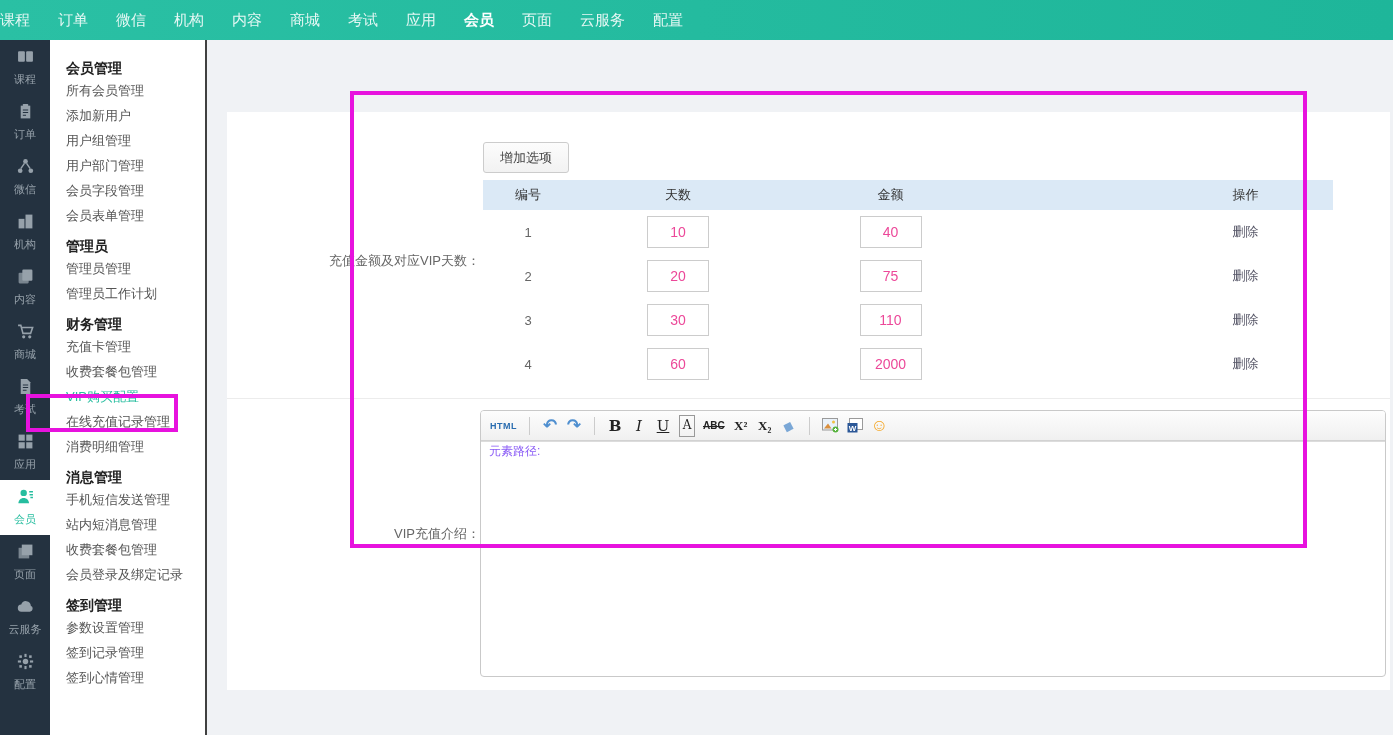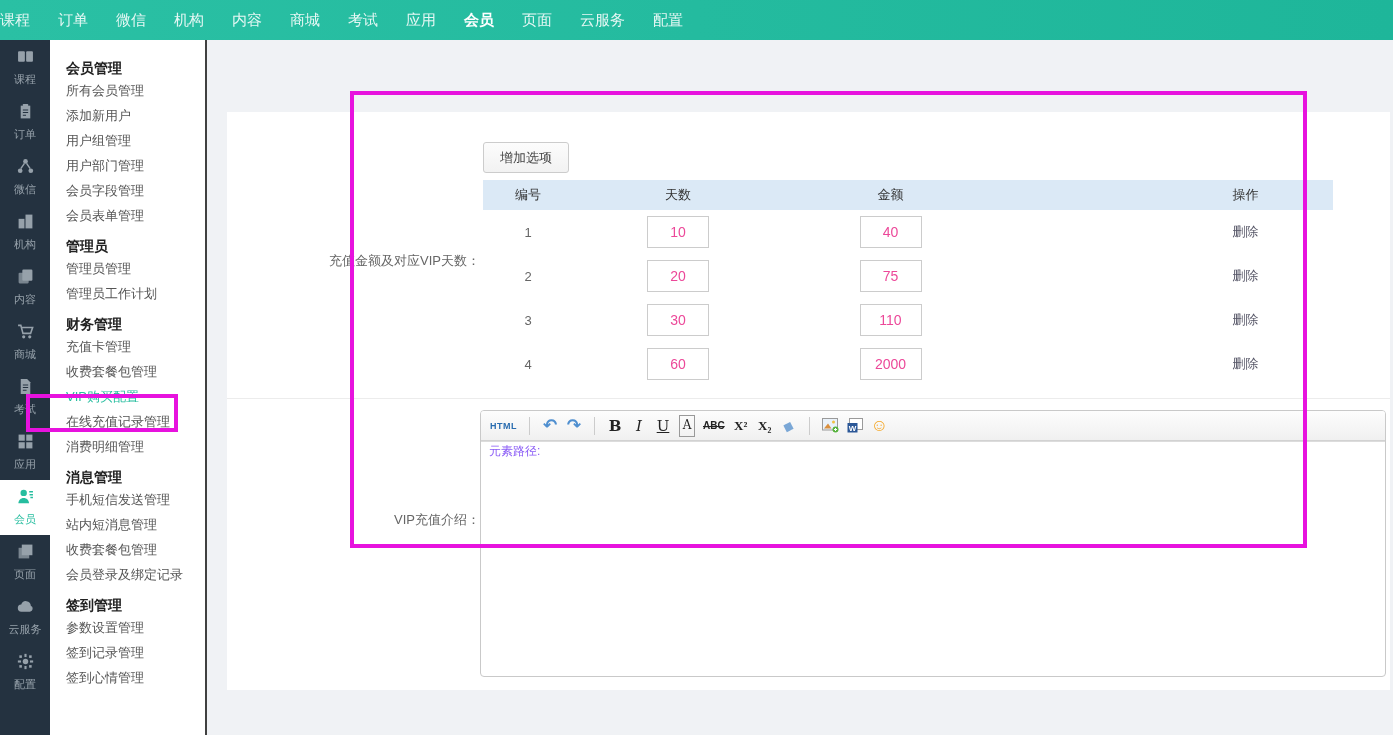--- a/index.html
+++ b/index.html
@@ -37,21 +37,21 @@
   .side-item.active{color:var(--accent)}
 
   
   .main{position:absolute;left:207px;top:40px;right:0;bottom:0;background:var(--pagebg)}
   .pagehead{height:43px;background:#fff;border-bottom:1px solid #e8e8e8;line-height:42px;
             padding-left:20px;font-size:14px;color:#333}
   .card{position:absolute;left:20px;top:72px;right:3px;bottom:45px;background:#fff}
 
   .form-label{position:absolute;left:0;width:253px;text-align:right;font-size:13px;color:#666;white-space:nowrap}
   #label-row1{top:140px}
-  #label-row2{top:399px}
+  #label-row2{top:413px}
 
   .add-btn{position:absolute;left:256px;top:30px;height:31px;padding:0 16px;font-size:13px;color:#454545;
            background:linear-gradient(#fcfcfc,#f2f2f2);border:1px solid #ccc;border-radius:3px;cursor:pointer}
 
   .vip-table{position:absolute;left:256px;top:68px;width:850px;border-collapse:collapse;table-layout:fixed}
   .vip-table th{background:var(--tableblue);height:30px;font-weight:normal;font-size:13px;color:#333;text-align:center}
   .vip-table td{height:44px;text-align:center;font-size:13px;color:#666}
   .vip-table th:nth-child(1),.vip-table td:nth-child(1){width:90px}
   .vip-table th:nth-child(2),.vip-table td:nth-child(2){width:210px}
   .vip-table th:nth-child(3),.vip-table td:nth-child(3){width:215px}

